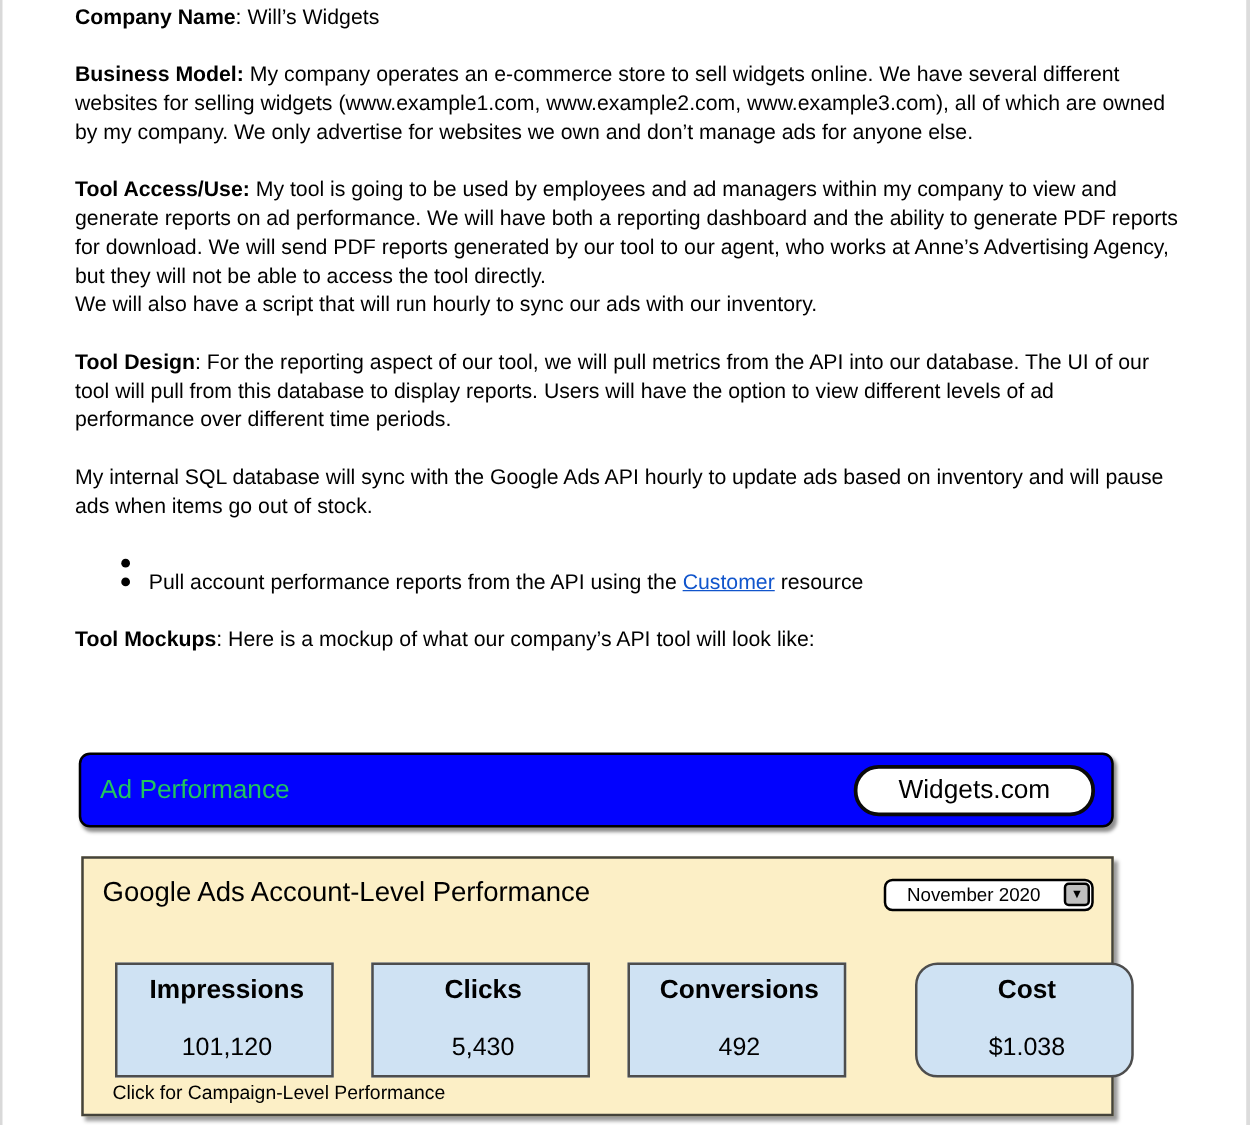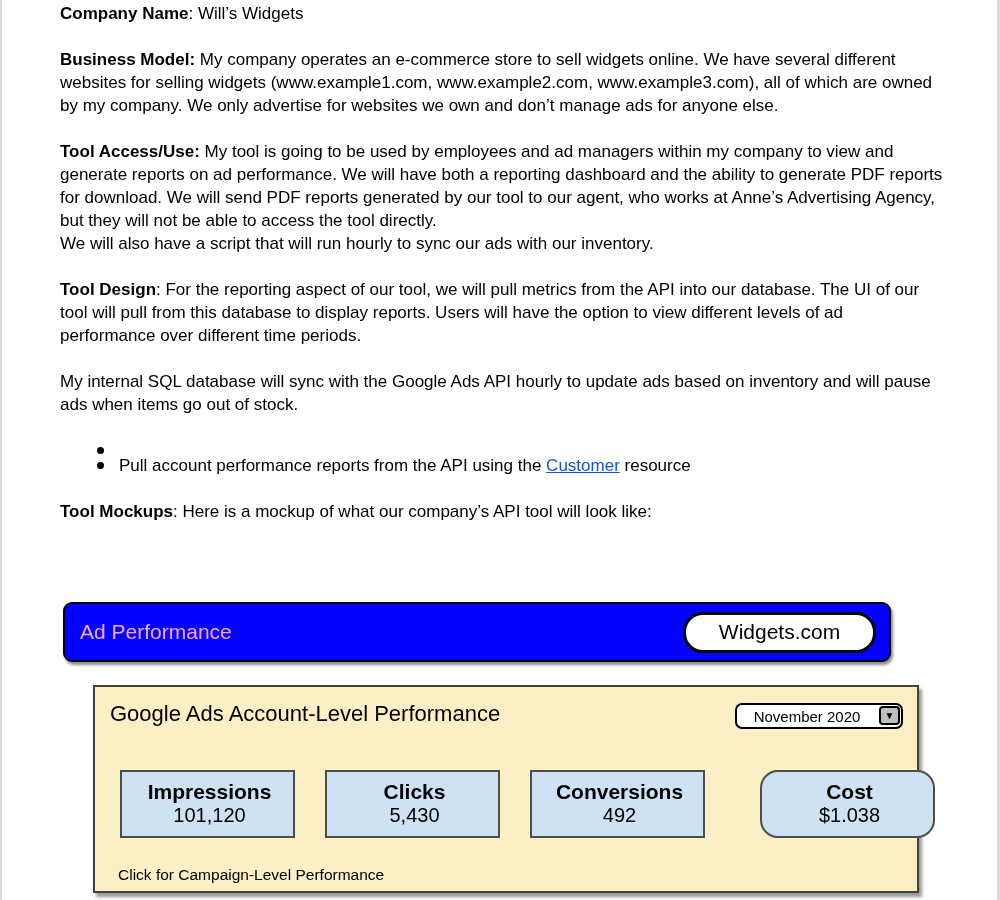--- a/index.html
+++ b/index.html
@@ -31,40 +31,39 @@
   .mock-header {
     position:absolute; left:63px; top:602px; width:828px; height:60px;
     box-sizing:border-box;
     background:#0202fe;
     border:2px solid #000;
     border-radius:9px;
     box-shadow:2px 3px 3px rgba(0,0,0,0.45);
     display:flex; align-items:center; justify-content:space-between;
     padding:0 13px 0 15px;
   }
-  .mock-header-title { color:#f9a8d4; font-size:21px; }
+  .mock-header-title { color:#22c55e; font-size:21px; }
   .site-btn {
     box-sizing:border-box;
     width:193px; height:41px;
     background:#ffffff;
     border:3px solid #0a0a0a;
     border-radius:20px;
     font-size:21px; color:#000;
     display:flex; align-items:center; justify-content:center;
     cursor:pointer;
   }
 
   
   .panel {
     position:absolute; left:65px; top:685px; width:826px; height:208px;
     box-sizing:border-box;
     background:#fcefc6;
     border:2px solid #44433a;
     box-shadow:3px 4px 3px rgba(0,0,0,0.40);
-    margin-left:28px;
   }
   .panel-title { position:absolute; left:15px; top:14px; font-size:22px; }
   .dropdown {
     position:absolute; right:14px; top:16px; width:168px; height:26px;
     box-sizing:border-box;
     background:#ffffff; border:2px solid #000; border-radius:7px;
     cursor:pointer;
   }
   .dropdown-value {
     position:absolute; left:0; right:24px; top:0; bottom:0;
@@ -72,21 +71,21 @@
     font-size:15px;
   }
   .dropdown-btn {
     position:absolute; right:1px; top:1px; width:21px; height:19px;
     box-sizing:border-box;
     background:#bfbfbf; border:2px solid #000; border-radius:4px;
     display:flex; align-items:center; justify-content:center;
     font-size:10px; line-height:1;
   }
   .card {
-    position:absolute; top:83px; width:175px; height:68px;
+    position:absolute; top:83px; width:175px; height:92px;
     box-sizing:border-box;
     background:#cfe2f3;
     border:2px solid #4d4d4d;
     display:flex; flex-direction:column; justify-content:space-between; align-items:center;
     padding:8px 0 10px 4px;
   }
   .card.c1 { left:25px; }
   .card.c2 { left:230px; }
   .card.c3 { left:435px; }
   .card.c4 { left:665px;border-radius:18px; }

